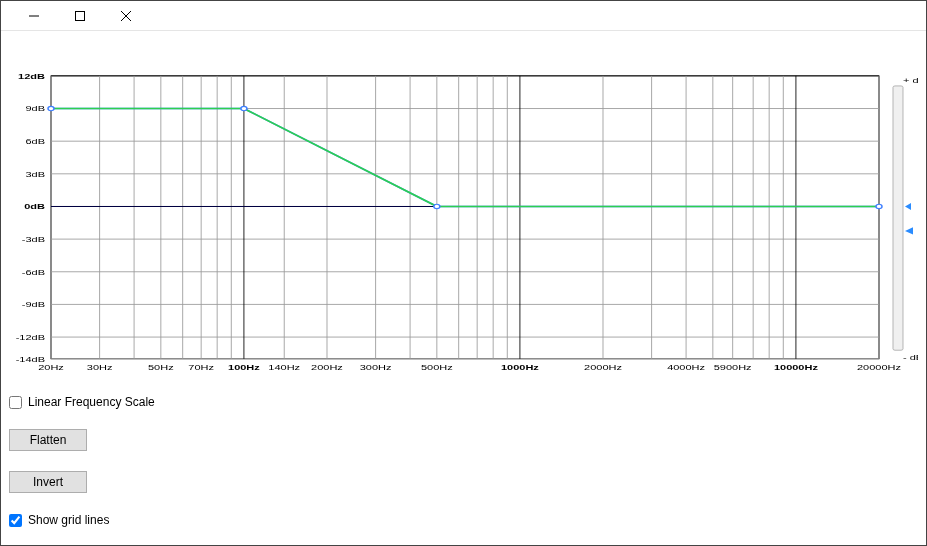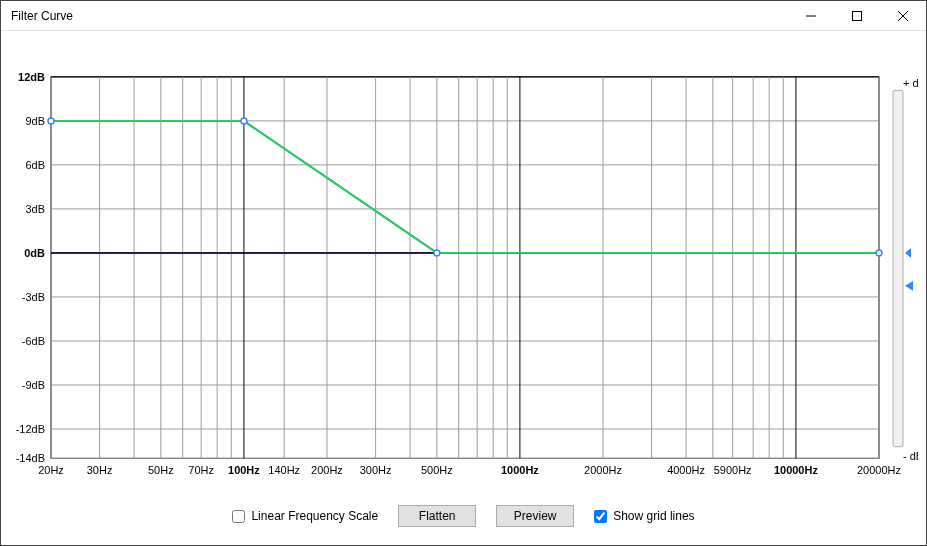--- a/index.html
+++ b/index.html
@@ -44,24 +44,25 @@
     position: relative;
   }
   .chart-svg {
     position: absolute;
     inset: 0;
     width: 100%;
     height: 100%;
   }
   .controls-row {
     display: flex;
-    align-items: center;
+    align-items: flex-start;
     justify-content: center;
     gap: 20px;
     padding: 6px 0 10px 0;
+    flex-direction: column;
   }
   .controls-row label {
     display: flex;
     align-items: center;
     gap: 4px;
     cursor: default;
   }
   .bottom-row {
     display: flex;
     align-items: center;
@@ -101,21 +102,20 @@
   .zero-line { stroke: #000040; stroke-width: 1.5; }
   .slider-track { fill: #f0f0f0; stroke: #aaa; }
   .slider-thumb { fill: #2a8cff; }
   .ctlpoint { fill: #fff; stroke: #4080ff; stroke-width: 1.5; }
   input[type=checkbox] { margin: 0 2px 0 0; }
 </style>
 </head>
 <body>
 
 <div class="titlebar">
-  <span class="title">Filter Curve</span>
   <div class="winbtn">
     <svg width="10" height="10">
         <line x1="0" y1="5" x2="10" y2="5" stroke="#000" stroke-width="1"></line>
       </svg>
   </div>
   <div class="winbtn">
     <svg width="10" height="10">
         <rect x="0.5" y="0.5" width="9" height="9" fill="none" stroke="#000" stroke-width="1"></rect>
       </svg>
   </div>
@@ -211,20 +211,20 @@
         </g>
     </svg>
   </div>
 
   <div class="controls-row">
     <label>
       <input type="checkbox" id="cb-linear" style="">
       <span>Linear Frequency Scale</span>
     </label>
     <button class="std">Flatten</button>
-    <button class="std">Preview</button>
+    <button class="std">Invert</button>
     <label>
       <input type="checkbox" id="cb-grid" checked="" style="">
       <span>Show grid lines</span>
     </label>
   </div>
 
 </div>
 
 </body></html>

